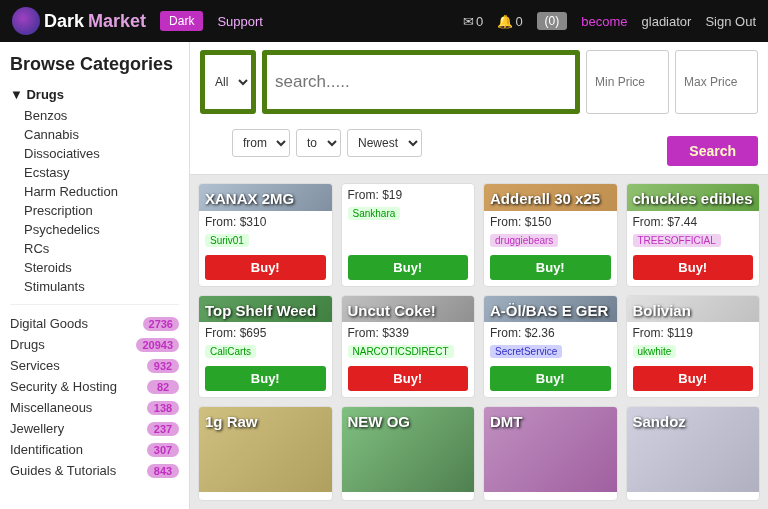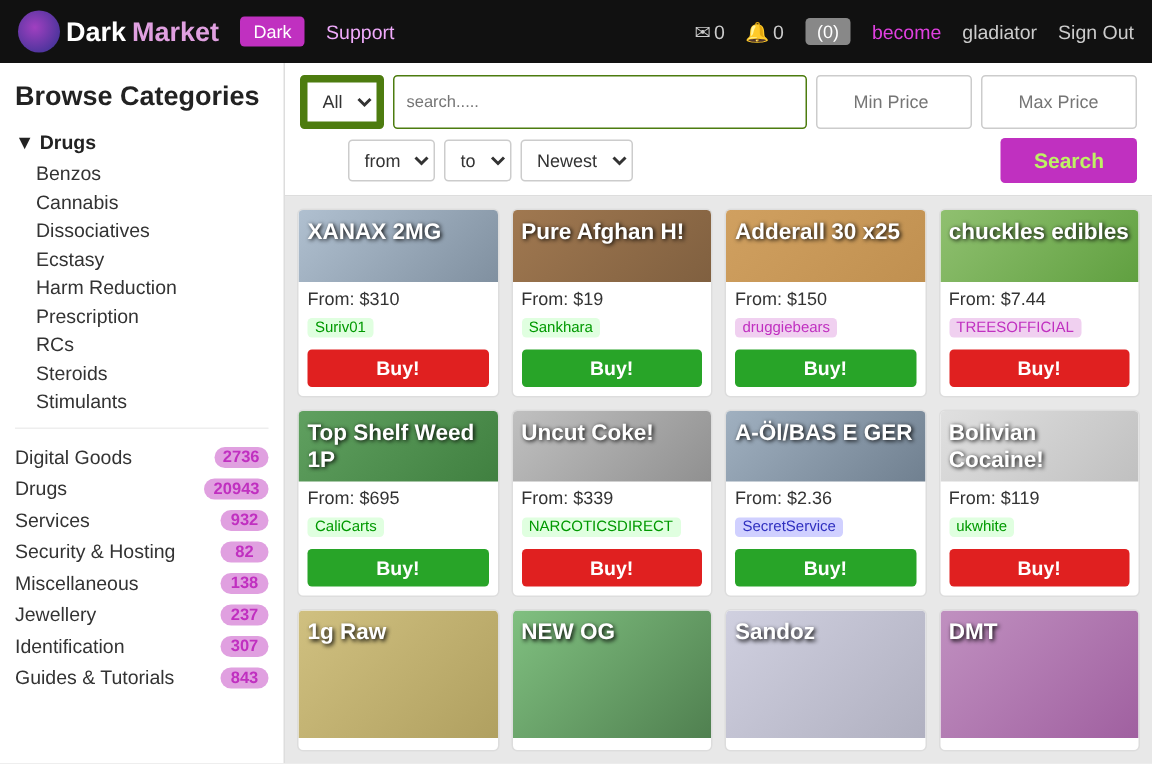--- a/index.html
+++ b/index.html
@@ -46,23 +46,23 @@
     .sidebar-cat-badge { background: #e0a0e0; color: #c030c0; border-radius: 8px; padding: 1px 6px; font-size: 11px; font-weight: bold; min-width: 32px; text-align: center; }
 
     
     .content { flex: 1; display: flex; flex-direction: column; overflow: hidden; }
 
     
     .search-bar { background: #fff; padding: 8px 10px; display: flex; gap: 6px; flex-wrap: wrap; border-bottom: 1px solid #ddd; }
     .search-row1 { display: flex; gap: 6px; width: 100%; }
     .search-row2 { display: flex; gap: 6px; width: 100%; align-items: center; padding-left: 32px; }
     .search-select { border: 5px solid #4d7c0f; border-radius: 3px; padding: 5px 6px; font-size: 12px; background: #fff; cursor: pointer; color: #333; }
-    .search-input { border: 1px solid #4d7c0f; border-radius: 3px; padding: 5px 8px; font-size: 11px; flex: 1; color: #999; }
-    .search-minmax { border: 1px solid #ccc; border-radius: 3px; padding: 5px 24px; font-size: 12px; width: 104px; color: #999; }
-    .search-btn { background: #c030c0; color: #bef264; border: none; border-radius: 3px; padding: 7px 22px; font-size: 14px; font-weight: bold; cursor: pointer; margin-left: auto; }
+    .search-input { border: 5px solid #4d7c0f; border-radius: 3px; padding: 17px 8px; font-size: 17px; flex: 1; color: #999; }
+    .search-minmax { border: 1px solid #ccc; border-radius: 3px; padding: 5px 8px; font-size: 12px; width: 83px; color: #999; }
+    .search-btn { background: #c030c0; color: #fef9c3; border: none; border-radius: 3px; padding: 7px 22px; font-size: 14px; font-weight: bold; cursor: pointer; margin-left: auto; margin-top: 16px; }
     .search-date-select { border: 1px solid #ccc; border-radius: 3px; padding: 5px 6px; font-size: 12px; background: #fff; cursor: pointer; color: #333; }
 
     
     .product-grid { flex: 1; overflow-y: auto; padding: 8px; display: grid; grid-template-columns: repeat(4, 1fr); gap: 8px; background: #e8e8e8; }
     .product-card { background: #fff; border: 1px solid #ddd; border-radius: 4px; overflow: hidden; display: flex; flex-direction: column; }
     .product-img { width: 100%; height: 85px; object-fit: cover; background: #bbb; position: relative; overflow: hidden; }
     .product-img-overlay { position: absolute; top: 0; left: 0; width: 100%; height: 100%; display: flex; align-items: flex-start; padding: 6px; }
     .product-title { color: #fff; font-size: 15px; font-weight: bold; text-shadow: 1px 1px 3px #000; line-height: 1.2; }
     .product-info { padding: 4px 6px; flex: 1; }
     .product-price { color: #333; font-size: 12px; margin-bottom: 3px; }
@@ -114,20 +114,21 @@
     <div class="sidebar-title">Browse Categories</div>
     <div class="sidebar-section">
       <div class="sidebar-drugs-header">▼ Drugs</div>
       <div id="drug-items-container">
           <div class="sidebar-item">Benzos</div>
           <div class="sidebar-item">Cannabis</div>
           <div class="sidebar-item">Dissociatives</div>
           <div class="sidebar-item">Ecstasy</div>
           <div class="sidebar-item">Harm Reduction</div>
           <div class="sidebar-item">Prescription</div>
+          <div class="sidebar-item">Psychedelics</div>
           <div class="sidebar-item">RCs</div>
           <div class="sidebar-item">Steroids</div>
           <div class="sidebar-item">Stimulants</div>
         </div>
     </div>
     <hr class="sidebar-divider">
     <div id="categories-container">
         <div class="sidebar-cat">
           <span class="sidebar-cat-label">Digital Goods</span>
           <span class="sidebar-cat-badge">2736</span>
@@ -195,25 +196,20 @@
         <span class="product-title">XANAX 2MG</span>
       </div>
     </div>
     <div class="product-info">
       <div class="product-price">From: $310</div>
       <span class="product-seller ">Suriv01</span>
     </div>
     <button class="buy-btn red">Buy!</button>
   </div>
         <div class="product-card">
-    <div class="product-img img-bg-afghan">
-      <div class="product-img-overlay">
-        <span class="product-title">Pure Afghan H!</span>
-      </div>
-    </div>
     <div class="product-info">
       <div class="product-price">From: $19</div>
       <span class="product-seller ">Sankhara</span>
     </div>
     <button class="buy-btn ">Buy!</button>
   </div>
         <div class="product-card">
     <div class="product-img img-bg-adderall">
       <div class="product-img-overlay">
         <span class="product-title">Adderall 30 x25</span>
@@ -303,39 +299,39 @@
         <span class="product-title">NEW OG</span>
       </div>
     </div>
     <div class="product-info">
       
       
     </div>
 
   </div>
         <div class="product-card">
+    <div class="product-img img-bg-dmt">
+      <div class="product-img-overlay">
+        <span class="product-title">DMT</span>
+      </div>
+    </div>
+    <div class="product-info">
+      
+      
+    </div>
+
+  </div>
+        <div class="product-card">
     <div class="product-img img-bg-sandoz">
       <div class="product-img-overlay">
         <span class="product-title">Sandoz</span>
       </div>
     </div>
     <div class="product-info">
       
       
     </div>
 
   </div>
-        <div class="product-card">
-    <div class="product-img img-bg-dmt">
-      <div class="product-img-overlay">
-        <span class="product-title">DMT</span>
-      </div>
-    </div>
-    <div class="product-info">
-      
-      
-    </div>
-
-  </div>
       </div>
 
   </div>
 </div>
 
 </body></html>

